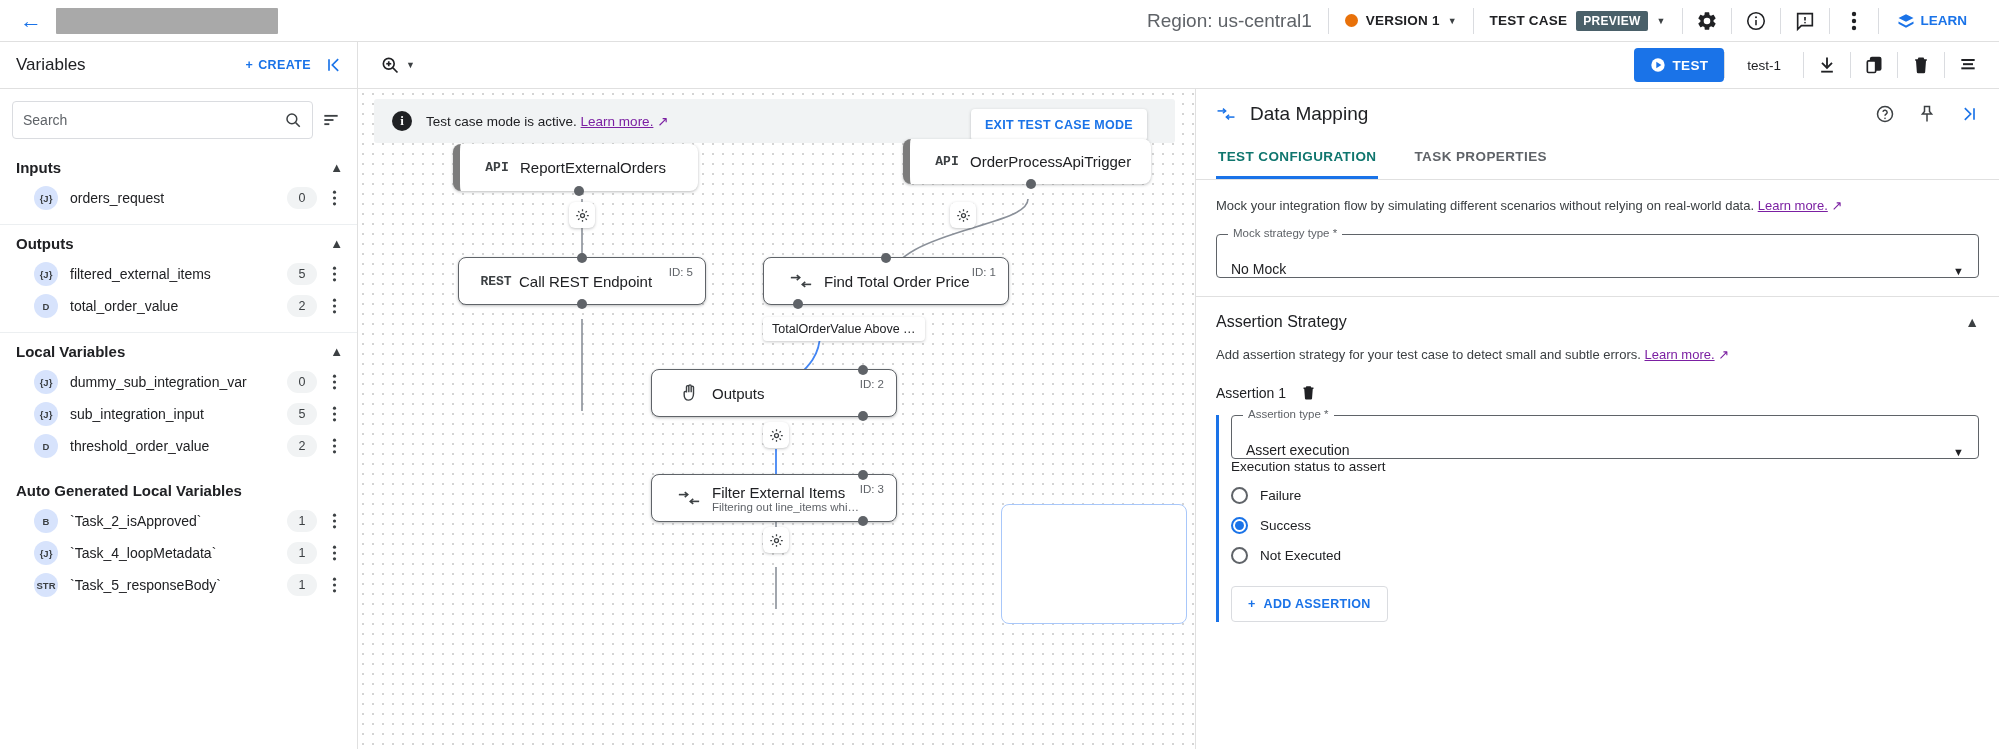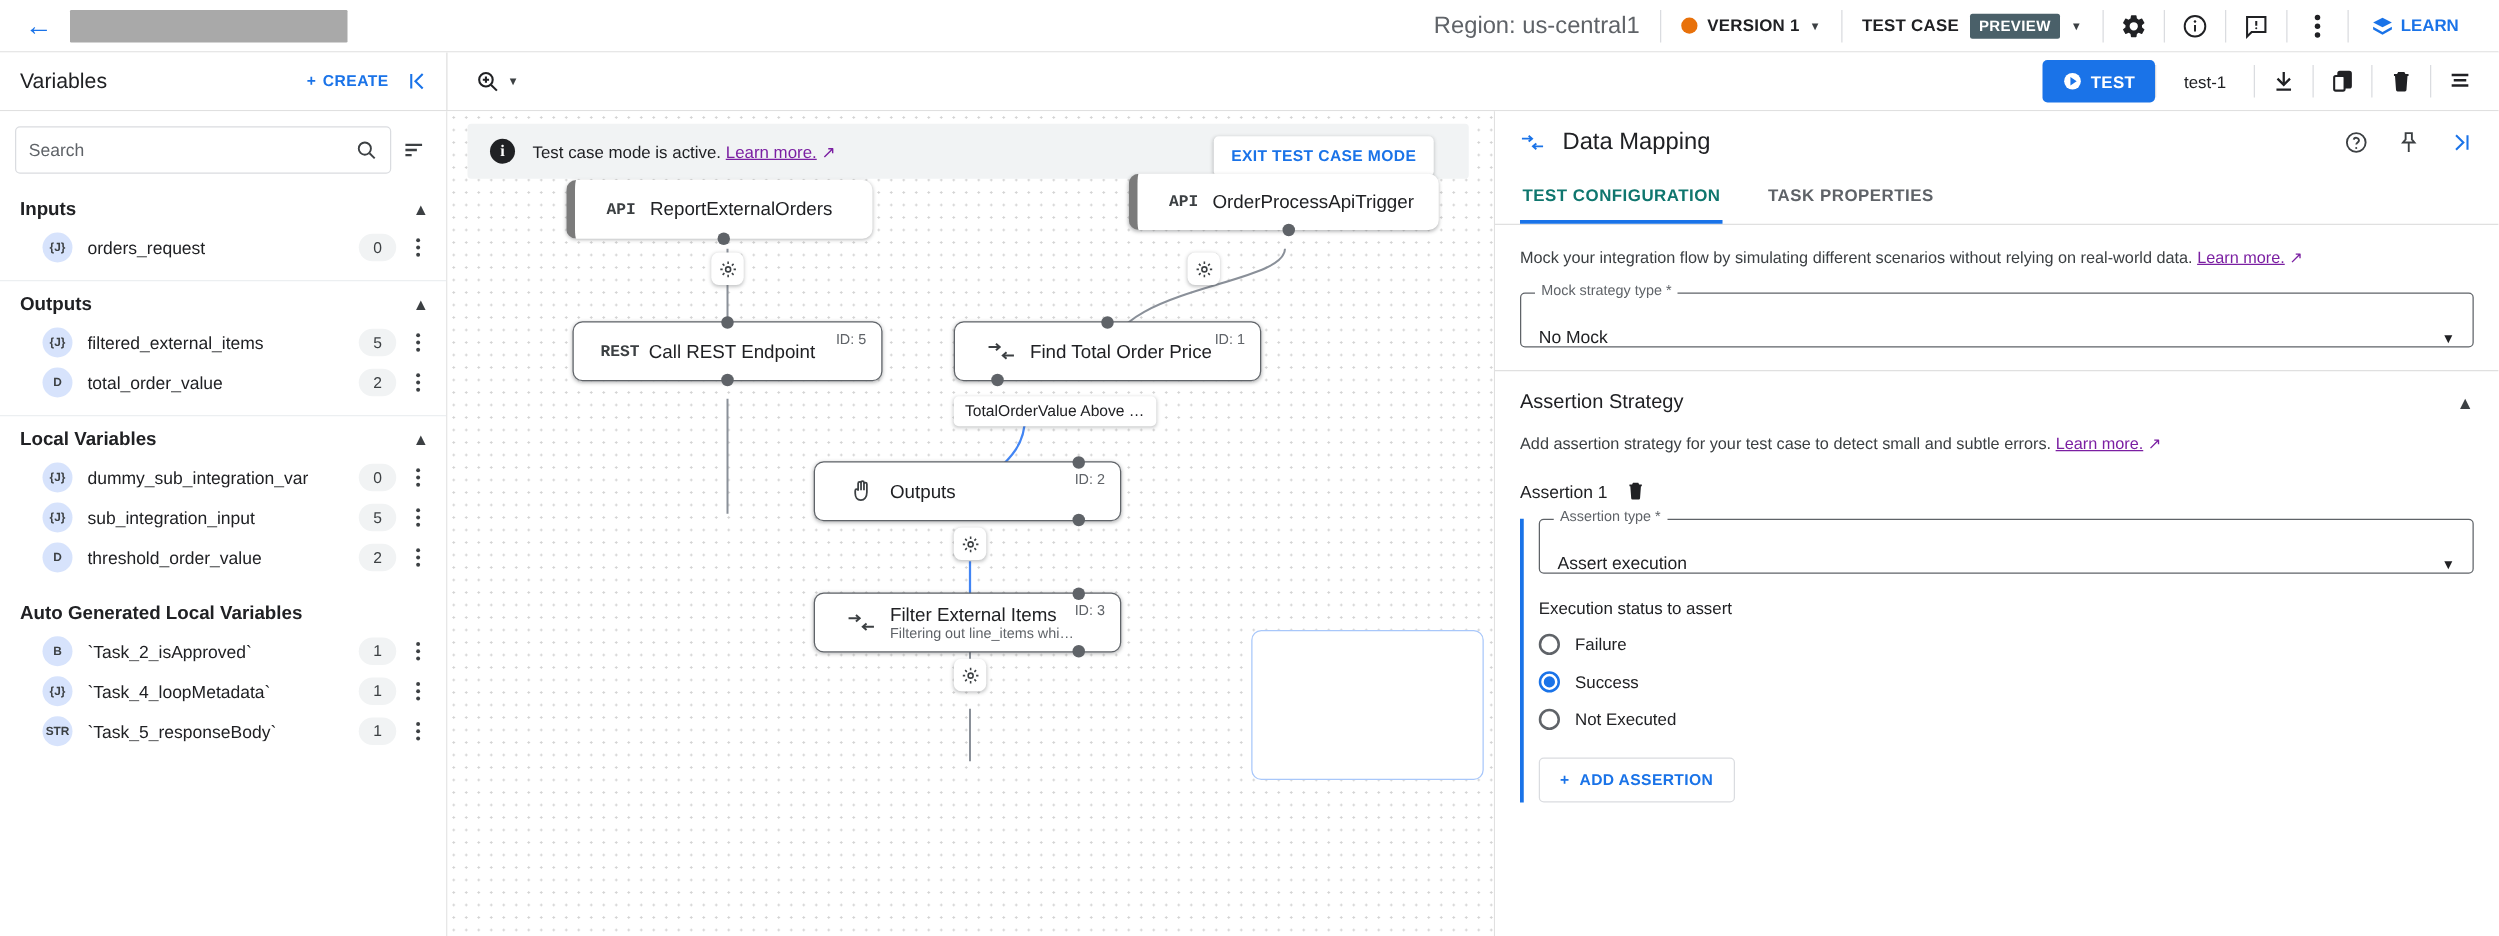--- a/index.html
+++ b/index.html
@@ -144,21 +144,21 @@
       font-size:11.5px; color:#5f6368; }
   .field .fval { font-size:14px; color:#202124; }
   .field .fcaret { margin-left:auto; font-size:11px; color:#202124; }
   .sect-head { display:flex; align-items:center;gap:23px; }
   .sect-title { font-size:16px; color:#202124; }
   .sect-chevron { margin-left:auto; color:#3c4043; font-size:14px; cursor:pointer;}
   .assert-row { display:flex; align-items:center; gap:14px; margin-top:20px; }
   .assert-label { font-size:14px; color:#202124; }
   .trash { cursor:pointer; color:#202124; display:flex; align-items:center;}
   .assert-box { border-left:3px solid #1a73e8; padding-left:12px; margin-top:14px; }
-  .exec-label { font-size:13.5px; color:#202124; margin-top:20px; }
+  .exec-label { font-size:13.5px; color:#202124; }
   .radio-row { display:flex; align-items:center; gap:12px; margin-top:13px; cursor:pointer;}
   .radio { width:17px; height:17px; border-radius:50%; border:2px solid #5f6368;
       display:flex; align-items:center; justify-content:center; flex:0 0 auto;}
   .radio.sel { border-color:#1a73e8; }
   .radio.sel::after { content:""; width:9px; height:9px; border-radius:50%; background:#1a73e8; }
   .radio-label { font-size:13.5px; color:#202124; }
   .add-assert { margin-top:22px; display:inline-flex; align-items:center; gap:8px;
       border:1px solid #dadce0; border-radius:4px; height:36px; padding:0 16px;
       color:#1a73e8; font-weight:bold; font-size:12.5px; cursor:pointer; letter-spacing:.3px;}
   svg { display:block; }

